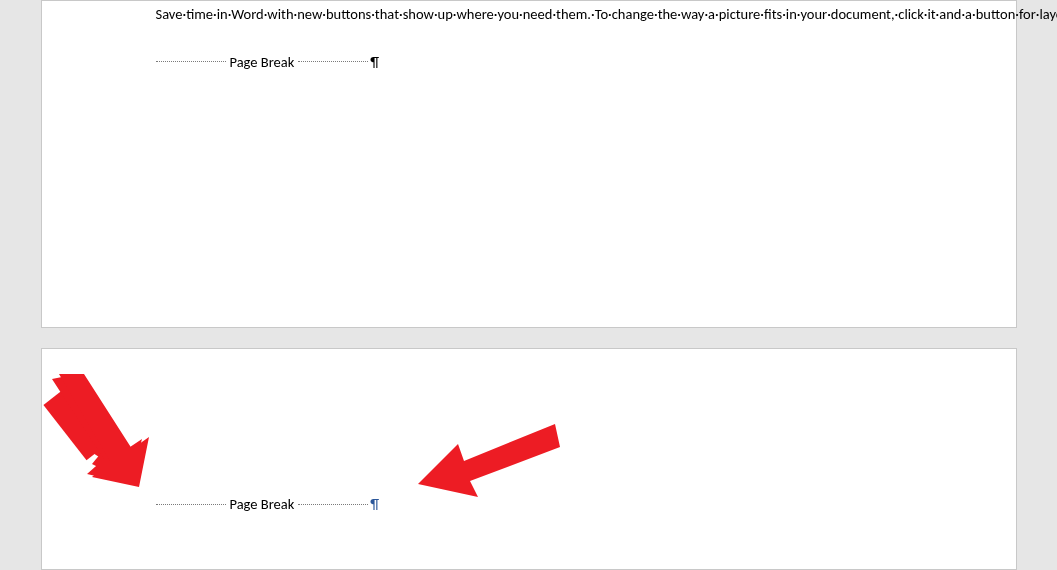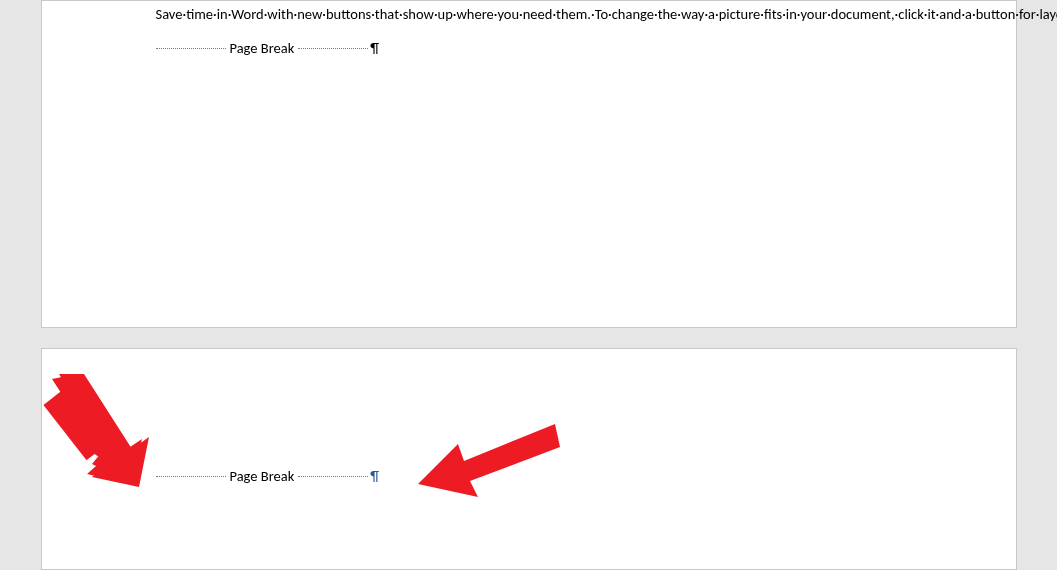--- a/index.html
+++ b/index.html
@@ -37,21 +37,21 @@
     .para {
       margin-top: 4px;
       line-height: 1.35;
       word-spacing: 0;
       letter-spacing: 0;
     }
     .pagebreak-line {
       display: flex;
       align-items: center;
       height: 18px;
-      margin-top: 0;
+      margin-top: 28px;
       position: relative;
     }
     .pb-dots {
       flex: 0 0 auto;
       border-bottom: 1px dotted #7a7a7a;
       height: 1px;
       width: 70px;
     }
     .pb-dots.left { width: 70px; }
     .pb-label {

